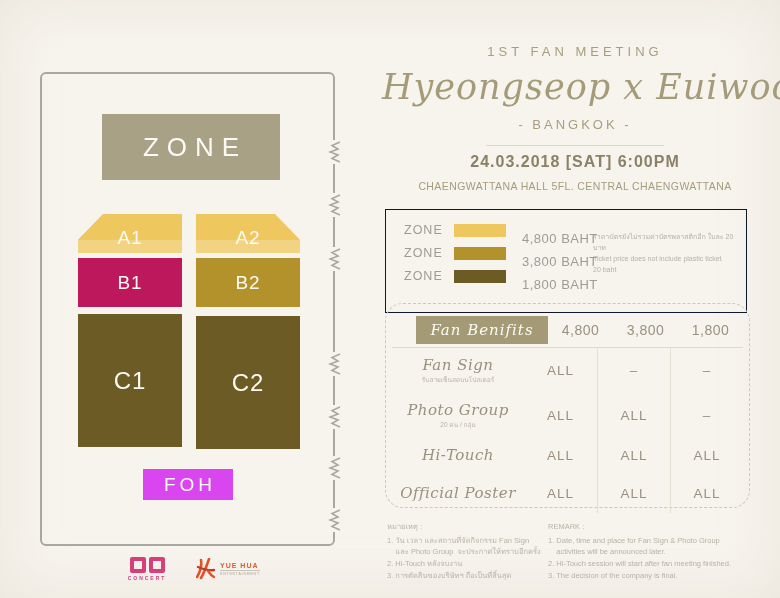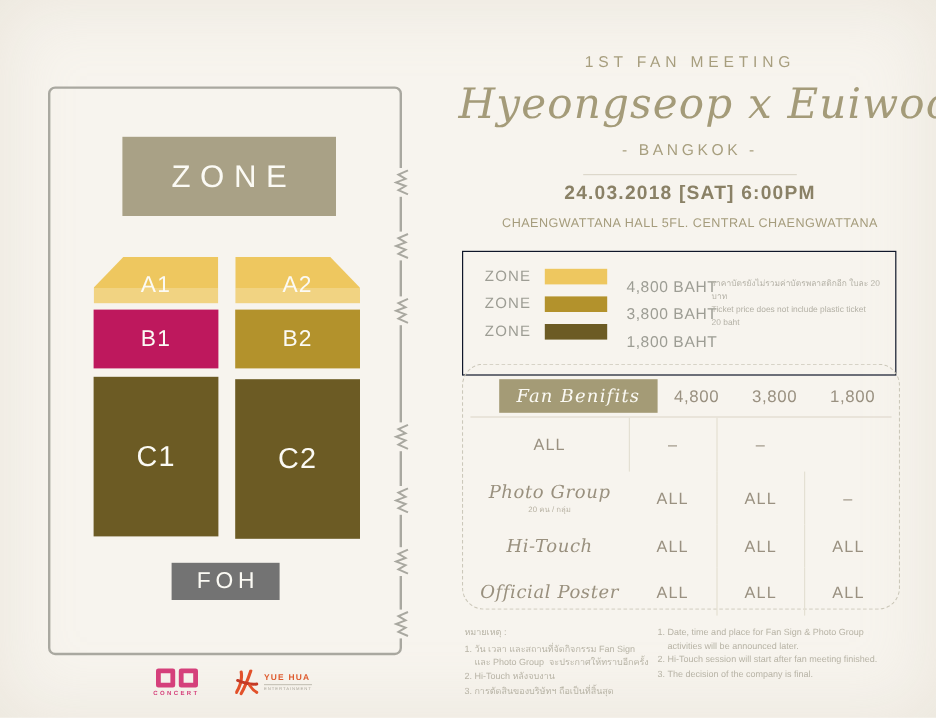--- a/index.html
+++ b/index.html
@@ -149,21 +149,21 @@
 
   <div class="block stage" style="background-color: rgb(169, 161, 134);">ZONE</div>
 
   <div class="block zone zone-a1" style="background-color: rgb(238, 199, 95);">A1</div>
   <div class="block zone zone-a2" style="background-color: rgb(238, 199, 95);">A2</div>
   <div class="block zone zone-b1" style="background-color: #be185d;">B1</div>
   <div class="block zone zone-b2" style="background-color: rgb(179, 146, 44);">B2</div>
   <div class="block zone zone-c1" style="background-color: rgb(108, 91, 36);">C1</div>
   <div class="block zone zone-c2" style="background-color: rgb(108, 91, 36);">C2</div>
 
-  <div class="block foh" style="background-color: #737373;">FOH</div>
+  <div class="block foh" style="background-color: #d946ef;">FOH</div>
 
   <div class="dd-logo">
     <div class="dd-squares">
       <span class="dd-sq"></span>
         <span class="dd-sq"></span>
     </div>
     <div class="dd-text">CONCERT</div>
   </div>
   <div class="yh-logo">
     <svg width="20" height="22" viewBox="0 0 20 22">
@@ -211,20 +211,24 @@
   </div>
 
   <div class="btable">
     <div class="bt-row bt-head">
       <div class="benefits-band">Fan Benifits</div>
       <div class="bt-col-head">4,800</div>
       <div class="bt-col-head">3,800</div>
       <div class="bt-col-head">1,800</div>
     </div>
     <div class="bt-row r-fansign">
+      <div>
+        <div class="bt-name">Fan Sign</div>
+        <div class="bt-sub">รับลายเซ็นสดบนโปสเตอร์</div>
+      </div>
       <div class="bt-val">ALL</div>
       <div class="bt-val">–</div>
       <div class="bt-val">–</div>
     </div>
     <div class="bt-row r-photo">
       <div>
         <div class="bt-name">Photo Group</div>
         <div class="bt-sub">20 คน / กลุ่ม</div>
       </div>
       <div class="bt-val">ALL</div>
@@ -250,19 +254,20 @@
   </div>
 
   <div class="remarks-th">
     <div class="remark-title">หมายเหตุ :</div>
     <div class="remark-line">1. วัน เวลา และสถานที่จัดกิจกรรม Fan Sign</div>
     <div class="remark-line">    และ Photo Group  จะประกาศให้ทราบอีกครั้ง</div>
     <div class="remark-line">2. Hi-Touch หลังจบงาน</div>
     <div class="remark-line">3. การตัดสินของบริษัทฯ ถือเป็นที่สิ้นสุด</div>
   </div>
   <div class="remarks-en">
+    <div class="remark-title">REMARK :</div>
     <div class="remark-line">1. Date, time and place for Fan Sign &amp; Photo Group</div>
     <div class="remark-line">    activities will be announced later.</div>
     <div class="remark-line">2. Hi-Touch session will start after fan meeting finished.</div>
     <div class="remark-line">3. The decision of the company is final.</div>
   </div>
 
 </div>
 
 </body></html>

